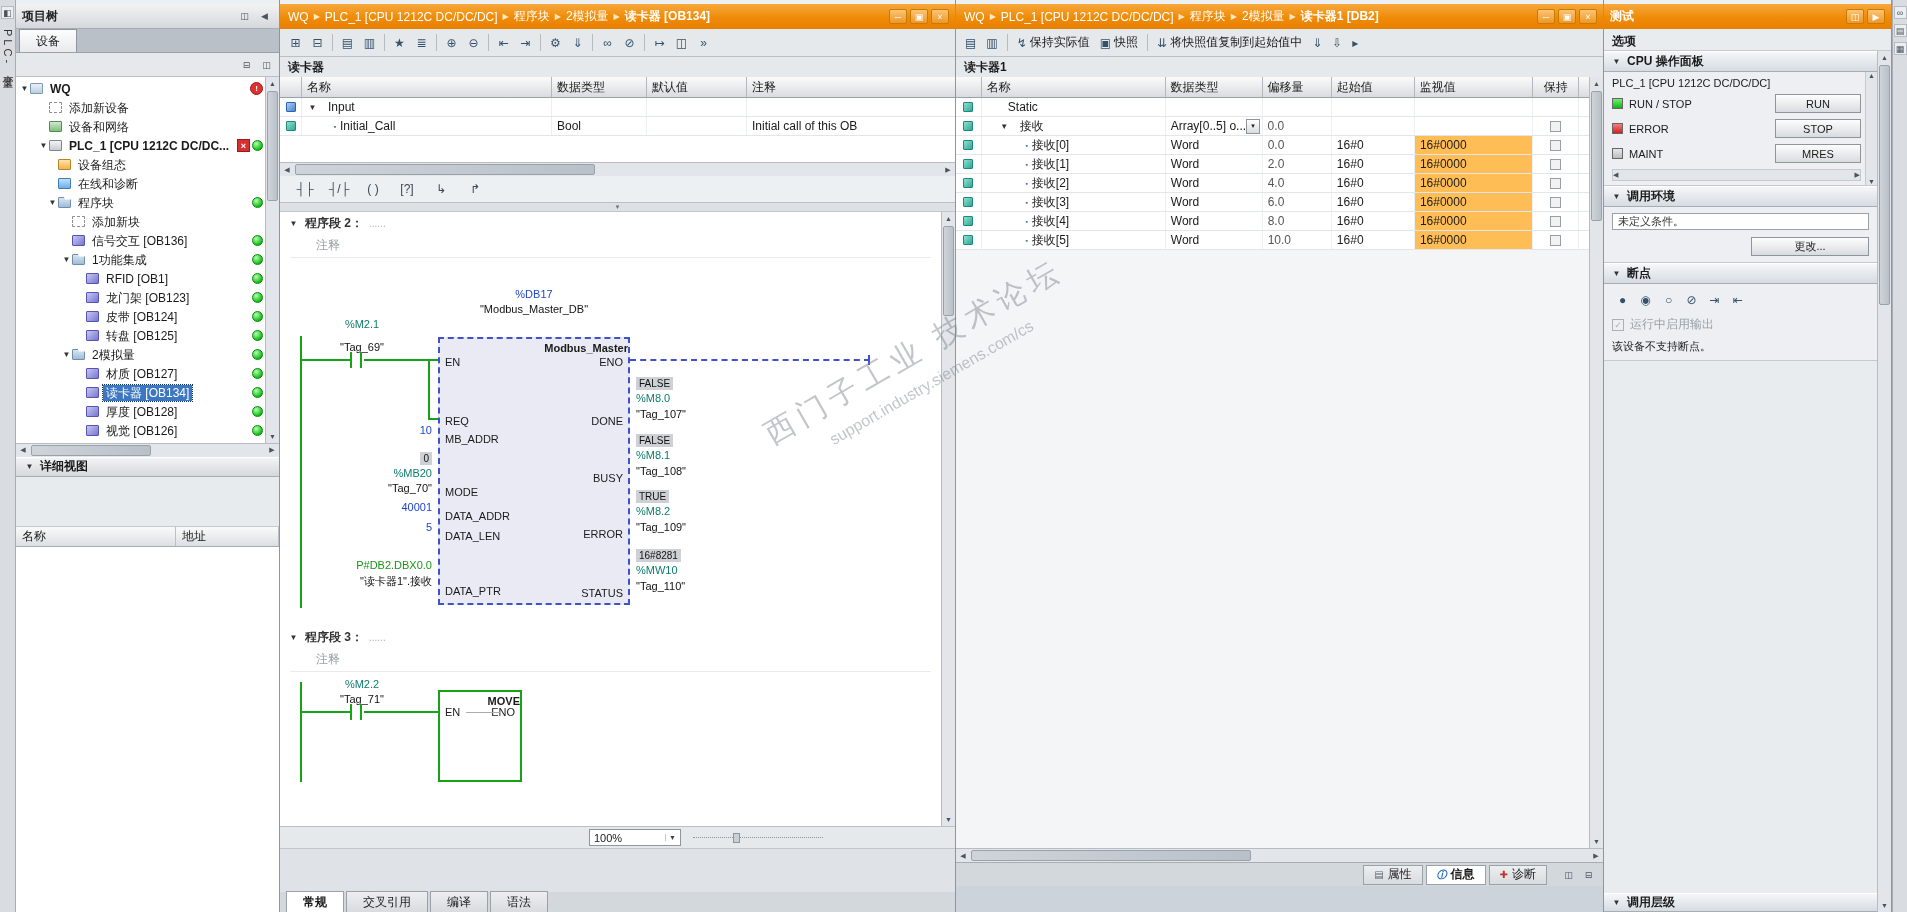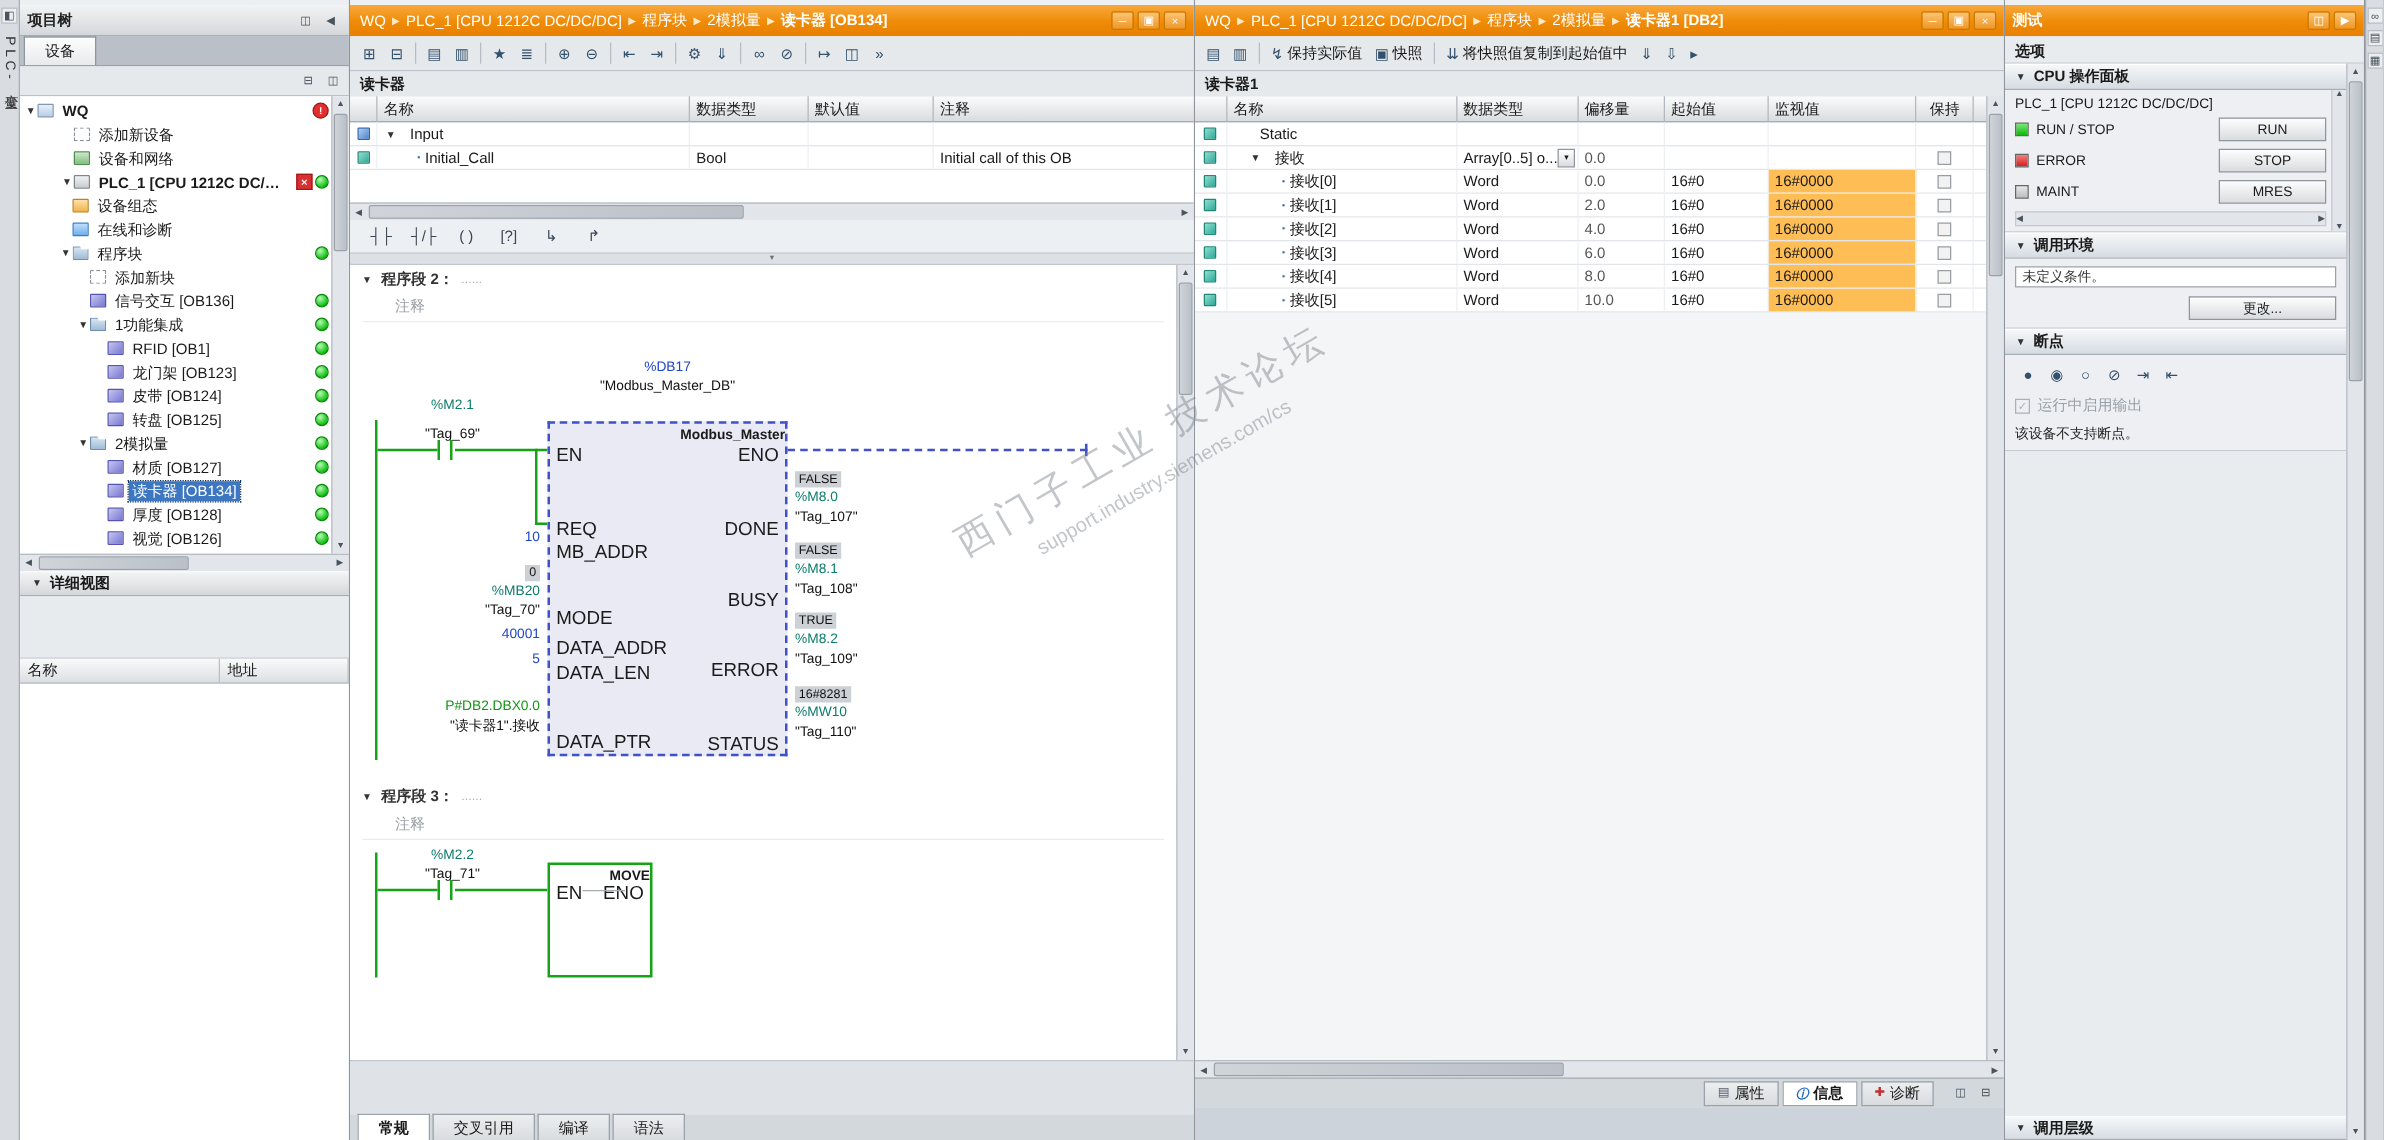--- a/index.html
+++ b/index.html
@@ -38,21 +38,21 @@
 
 .treewrap{flex:1;display:flex;min-height:0;background:#FFF}
 .treelist{flex:1;overflow:hidden;padding-top:2px}
 .trow{height:19px;display:flex;align-items:center;white-space:nowrap;padding-right:2px}
 .tarr{width:11px;text-align:center;font-size:8px;color:#333;flex:none}
 .ticon{width:13px;height:11px;flex:none;margin-right:4px;border-radius:1px}
 .tlabel{overflow:hidden;text-overflow:ellipsis;padding:0 3px;line-height:16px}
 .tst{margin-left:auto;display:flex;align-items:center;gap:2px;min-width:13px;flex:none;padding-left:4px}
 .trow.bold .tlabel{font-weight:bold}
 .trow.sel .tlabel{background:#3D77C2;color:#fff;outline:1px dotted #10325F}
-.ind0{padding-left:3px}.ind1{padding-left:32px}.ind2{padding-left:31px}.ind3{padding-left:45px}.ind4{padding-left:59px}
+.ind0{padding-left:3px}.ind1{padding-left:22px}.ind2{padding-left:31px}.ind3{padding-left:45px}.ind4{padding-left:59px}
 .i-proj{background:linear-gradient(#E8F0F8,#B9CFE4);border:1px solid #7E98B2}
 .i-add,.i-addb{background:#FFF;border:1px dashed #8A9096}
 .i-net{background:linear-gradient(#CFE8CF,#7FBF7F);border:1px solid #4E8E4E}
 .i-plc{background:linear-gradient(#F2F2F2,#C8CCD0);border:1px solid #80868C}
 .i-cfg{background:linear-gradient(#FFE2A8,#F0B44E);border:1px solid #B8842A}
 .i-diag{background:linear-gradient(#BFE0FF,#6FAEE8);border:1px solid #3E7EB8}
 .i-fld{background:linear-gradient(#D8E6F2,#9FBCD6);border:1px solid #6E8EAC;clip-path:polygon(0 0,45% 0,55% 22%,100% 22%,100% 100%,0 100%)}
 .i-ob{background:linear-gradient(135deg,#C6C6F0,#7876D2);border:1px solid #5654B2}
 .st-green::after,.st-errgreen::after{content:"";width:9px;height:9px;border-radius:50%;
  background:radial-gradient(circle at 35% 30%,#B2FFB2,#0CB90C 75%);border:1px solid #078A07;display:block}
@@ -114,21 +114,21 @@
 .cbar{position:absolute;width:2px;height:16px;background:#17A317}
 .bwire{position:absolute}
 .bwire.h{border-top:2px dashed #4052C8}
 .bwire.v{border-left:2px dashed #4052C8}
 .lbl{position:absolute;font-size:11px;text-align:center;line-height:13px;white-space:nowrap}
 .lbl.r{text-align:right}
 .ca{color:#0E7C6B}.ct{color:#111}.cc{color:#2046C8}.cp{color:#189418}.cdb{color:#2046C8}
 .chip{display:inline-block;background:#CDD1D5;padding:0 3px;font-size:10px;line-height:13px;color:#111;font-style:normal}
 .fblock{position:absolute;background:#E9EAF4;border:2px dashed #4052C8}
 .ftitle{position:absolute;top:3px;left:0;right:0;text-align:right;font-size:11px}
-.pin{position:absolute;font-size:15px}
+.pin{position:absolute;font-size:11px}
 .pl{left:5px}.pr{right:5px;text-align:right}
 .mblock{position:absolute;background:#FFF;border:2px solid #17A317}
 .gline{position:absolute;height:1px;background:#A7ADB3}
 
 .zoomrow{height:22px;background:#E6E9EC;border-top:1px solid #B9C0C7;display:flex;align-items:center;gap:12px;flex:none}
 .zoomsel{width:92px;height:17px;background:#FFF;border:1px solid #8F959C;display:flex;align-items:center;justify-content:space-between;padding:0 4px;font-size:11px}
 .za{font-size:7px;color:#444;border-left:1px solid #C5CAD0;padding-left:3px}
 .slider{width:130px;position:relative;height:10px}
 .sl-line{position:absolute;left:0;right:0;top:4px;border-top:1px dotted #8F959C}
 .sl-th{position:absolute;left:40px;top:0;width:7px;height:10px;background:#C9CFD6;border:1px solid #8F959C}
@@ -585,20 +585,32 @@
         </div>
       </div>
       <div class="vsb">
         <span class="sarr">▲</span>
           <span class="sthumb" style="height:90px"></span>
           <span class="flex1"></span>
           <span class="sarr">▼</span>
       </div>
     </div>
 
+    <div class="zoomrow">
+      <span class="flex1"></span>
+      <span class="zoomsel">
+          <span>100%</span>
+          <span class="za">▼</span>
+        </span>
+      <span class="slider">
+          <i class="sl-line"></i>
+          <i class="sl-th"></i>
+        </span>
+      <span style="width:120px"></span>
+    </div>
     <div class="egap"></div>
     <div class="itabs">
 
     <span class="itab active">常规</span>
         <span class="itab">交叉引用</span>
         <span class="itab">编译</span>
         <span class="itab">语法</span>
       </div>
   </div>
 

